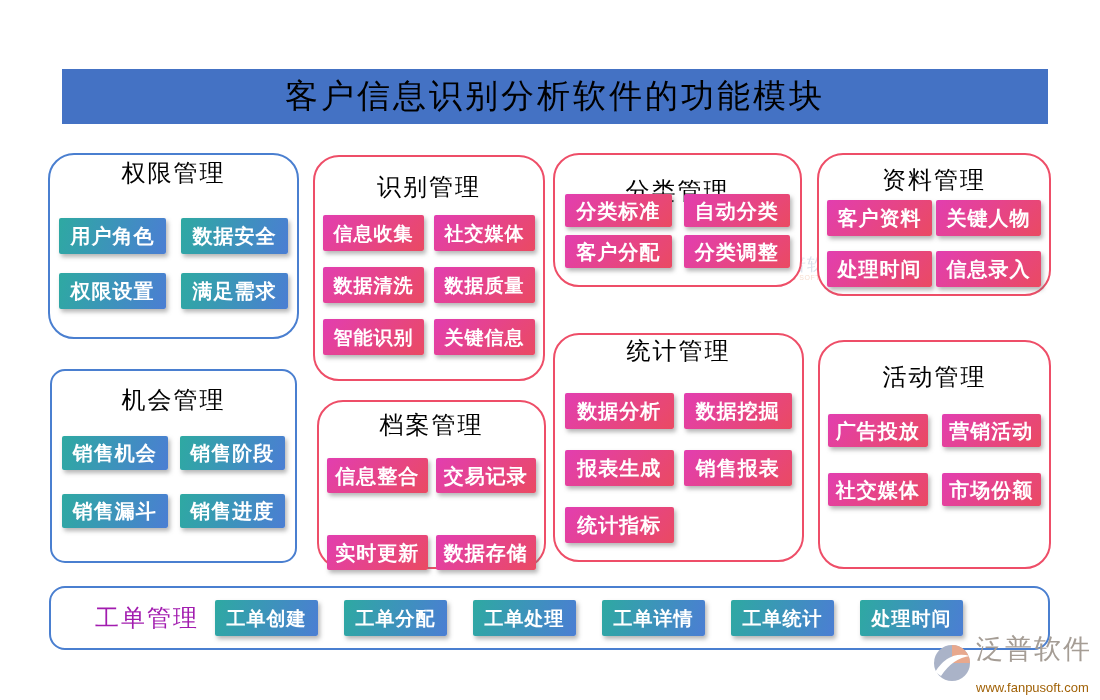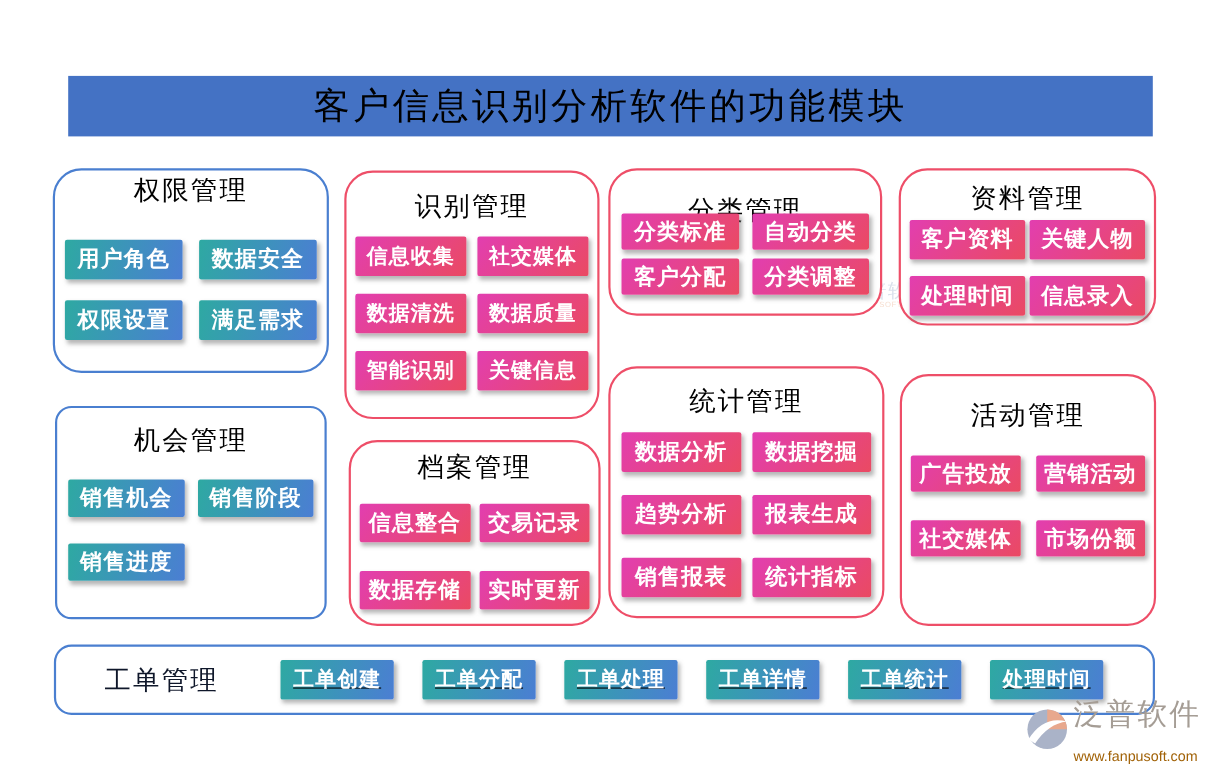--- a/index.html
+++ b/index.html
@@ -54,43 +54,43 @@
   #p3 .btn-grid{left:8px;right:8px;top:45px;gap:15px 4px;}
   #p3 .mbtn{height:36px;}
 
   #p4{left:50px; top:369px;width:243px;height:190px;border-radius:15px;}
   #p4 .panel-title{padding-top:13px;}
   #p4 .btn-grid{left:10px;right:10px;top:65px;gap:24px 12px;}
   #p4 .mbtn{height:34px;}
 
   #p5{left:317px;top:400px;width:225px;height:165px;}
   #p5 .panel-title{padding-top:7px;}
-  #p5 .btn-grid{left:8px;right:8px;top:56px;gap:26px 8px;}
+  #p5 .btn-grid{left:8px;right:8px;top:56px;gap:42px 8px;}
   #p5 .mbtn{height:35px;}
 
   #p6{left:553px;top:333px;width:247px;height:225px;}
-  #p6 .panel-title{padding-top:14px;}
+  #p6 .panel-title{padding-top:0;}
   #p6 .btn-grid{left:10px;right:10px;top:58px;gap:21px 10px;}
   #p6 .mbtn{height:36px;}
 
   #p7{left:818px;top:340px;width:229px;height:225px;}
   #p7 .panel-title{padding-top:19px;}
   #p7 .btn-grid{left:8px;right:8px;top:72px;gap:26px 14px;}
   #p7 .mbtn{height:33px;}
 
   
   #wo-bar{
     position:absolute;left:49px;top:586px;width:997px;height:60px;
     border:2px solid #4a7fd0;border-radius:16px;background:#fff;
     display:flex;align-items:center;
   }
   #wo-bar .wo-title{
-    margin:0 0 0 44px;font-size:24px;font-weight:500;color:#0f172a;letter-spacing:2px;
-  }
-  #wo-bar .wo-buttons{display:flex;gap:26px;margin-left:56px;text-decoration:underline;}
+    margin:0 0 0 44px;font-size:24px;font-weight:500;color:#a21caf;letter-spacing:2px;
+  }
+  #wo-bar .wo-buttons{display:flex;gap:26px;margin-left:16px;}
   #wo-bar .mbtn{width:103px;height:36px;font-size:19px;}
 
   
   #watermark{
     position:absolute;left:733px;top:243px;width:110px;height:52px;
     display:flex;align-items:center;gap:4px;opacity:.38;pointer-events:none;
   }
   #watermark .wm-text{display:flex;flex-direction:column;line-height:1.05;}
   #watermark .wm-cn{font-size:17px;color:#9fb0cc;letter-spacing:1px;}
   #watermark .wm-en{font-size:7px;color:#e8a57e;letter-spacing:.5px;font-family:"Liberation Sans",sans-serif;}
@@ -166,40 +166,40 @@
       <button class="mbtn pinkb">处理时间</button>
       <button class="mbtn pinkb">信息录入</button>
     </div>
   </section>
 
   <section class="panel blue" id="p4">
     <h2 class="panel-title">机会管理</h2>
     <div class="btn-grid">
       <button class="mbtn teal">销售机会</button>
       <button class="mbtn teal">销售阶段</button>
+      <button class="mbtn teal">销售漏斗</button>
       <button class="mbtn teal">销售进度</button>
     </div>
   </section>
 
   <section class="panel pink" id="p5">
     <h2 class="panel-title">档案管理</h2>
     <div class="btn-grid">
       <button class="mbtn pinkb">信息整合</button>
       <button class="mbtn pinkb">交易记录</button>
+      <button class="mbtn pinkb">实时更新</button>
       <button class="mbtn pinkb">数据存储</button>
-      <button class="mbtn pinkb">实时更新</button>
     </div>
   </section>
 
   <section class="panel pink" id="p6">
     <h2 class="panel-title">统计管理</h2>
     <div class="btn-grid">
       <button class="mbtn pinkb">数据分析</button>
       <button class="mbtn pinkb">数据挖掘</button>
-      <button class="mbtn pinkb">趋势分析</button>
       <button class="mbtn pinkb">报表生成</button>
       <button class="mbtn pinkb">销售报表</button>
       <button class="mbtn pinkb">统计指标</button>
     </div>
   </section>
 
   <section class="panel pink" id="p7">
     <h2 class="panel-title">活动管理</h2>
     <div class="btn-grid">
       <button class="mbtn pinkb">广告投放</button>

